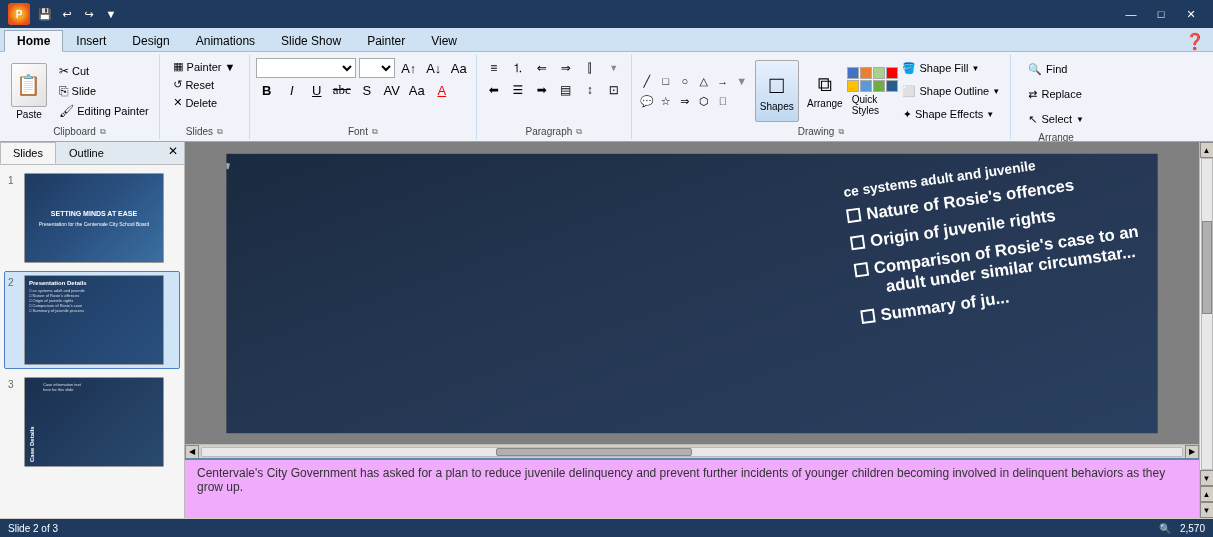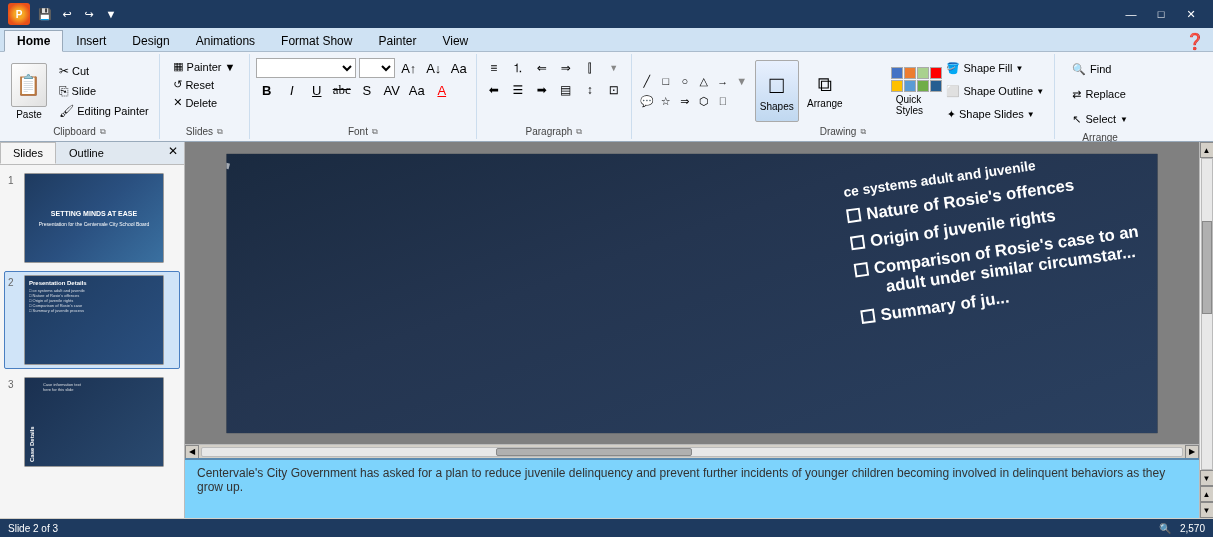--- a/index.html
+++ b/index.html
@@ -241,21 +241,20 @@
       gap: 2px;
     }
 
     .quick-styles-btn {
       width: 44px; height: 62px;
       border: 1px solid transparent;
       background: transparent;
       cursor: pointer;
       display: flex; flex-direction: column; align-items: center; justify-content: center;
       gap: 2px;
-      margin-left: 44px;
     }
 
     .shape-effect-col {
       display: flex; flex-direction: column; gap: 3px;
     }
     .shape-effect-btn {
       display: flex; align-items: center; gap: 3px;
       padding: 1px 3px;
       cursor: pointer;
       border: 1px solid transparent;
@@ -421,21 +420,21 @@
       width: 14px; height: 14px; 
       border: 2px solid white; 
       display: inline-block; 
       flex-shrink: 0;
       margin-top: 2px;
     }
 
     
     .notes-area {
       height: 60px;
-      background: #7dd3fc;
+      background: #f0abfc;
       border-top: 2px solid #5a8ab0;
       padding: 6px 12px;
       font-size: 12px;
       color: #333;
       overflow: hidden;
     }
 
     
     .scroll-h {
       height: 14px;
@@ -552,21 +551,21 @@
     <button class="title-btn">□</button>
     <button class="title-btn close">✕</button>
   </div>
 </div>
 
 <div class="ribbon-tabs">
   <div class="ribbon-tab active">Home</div>
   <div class="ribbon-tab">Insert</div>
   <div class="ribbon-tab">Design</div>
   <div class="ribbon-tab">Animations</div>
-  <div class="ribbon-tab">Format Show</div>
+  <div class="ribbon-tab">Slide Show</div>
   <div class="ribbon-tab">Painter</div>
   <div class="ribbon-tab">View</div>
   <div style="margin-left:auto; display:flex; align-items:center; padding-right:8px;">
     <span style="font-size:16px; color:white; cursor:pointer;">❓</span>
   </div>
 </div>
 
 <div class="ribbon">
 
   <div class="ribbon-group clipboard-group" style="min-width:110px;">
@@ -727,21 +726,21 @@
           <span>Shape Fill</span>
           <span style="font-size:8px;">▼</span>
         </div>
         <div class="shape-effect-btn">
           <span>⬜</span>
           <span>Shape Outline</span>
           <span style="font-size:8px;">▼</span>
         </div>
         <div class="shape-effect-btn">
           <span>✦</span>
-          <span>Shape Slides</span>
+          <span>Shape Effects</span>
           <span style="font-size:8px;">▼</span>
         </div>
       </div>
     </div>
     <div class="ribbon-group-label">
       <span>Drawing</span>
       <span class="group-expand">⧉</span>
     </div>
   </div>
 

